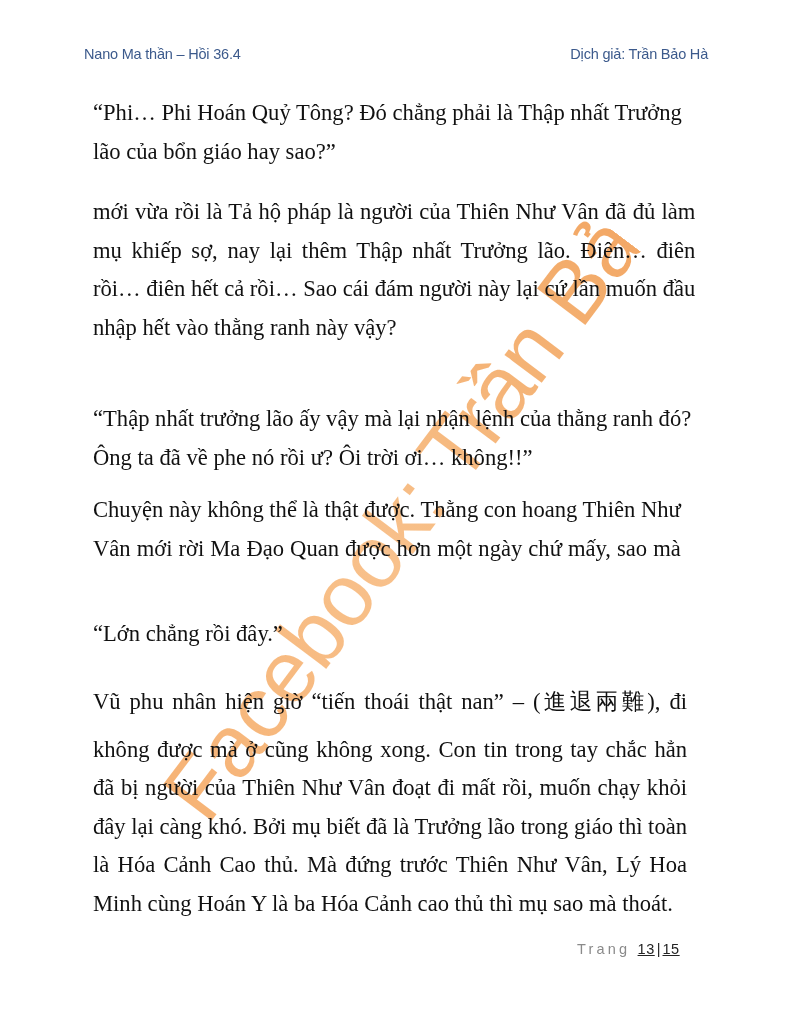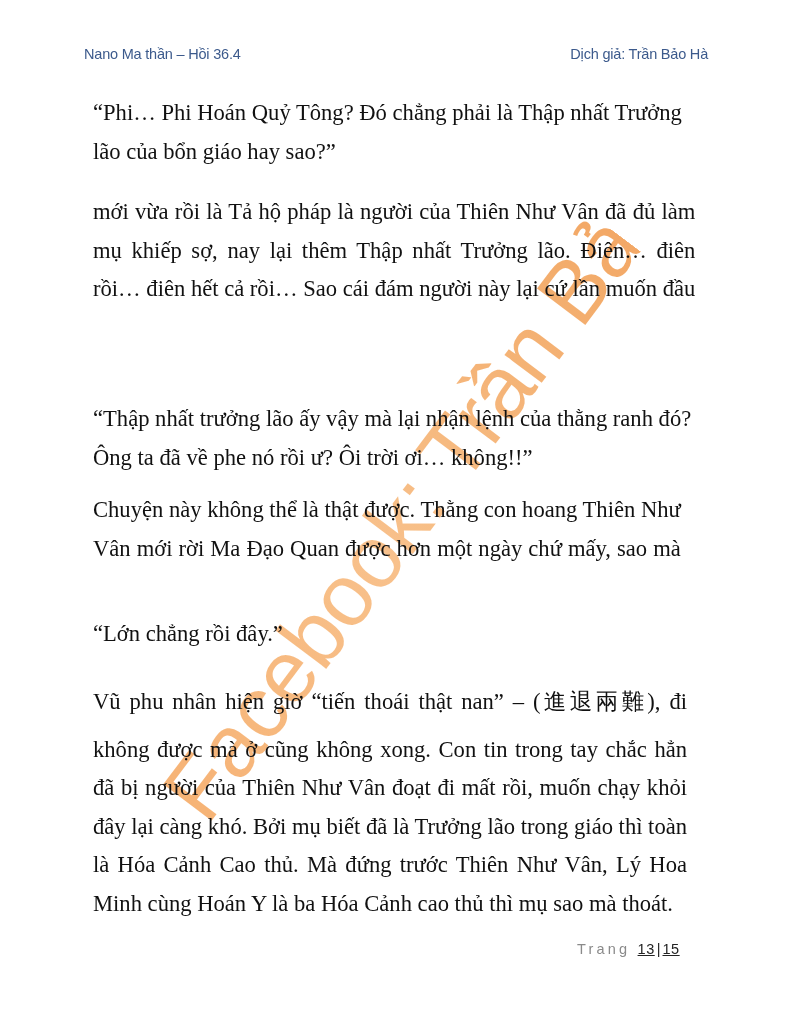--- a/index.html
+++ b/index.html
@@ -117,20 +117,21 @@
   <div class="body-text">
     <div class="para p1">
       <span class="line">“Phi… Phi Hoán Quỷ Tông? Đó chẳng phải là Thập nhất Trưởng</span>
       <span class="line last">lão của bổn giáo hay sao?”</span>
     </div>
 
     <div class="para p2">
       <span class="line">mới vừa rồi là Tả hộ pháp là người của Thiên Như Vân đã đủ làm</span>
       <span class="line">mụ khiếp sợ, nay lại thêm Thập nhất Trưởng lão. Điên… điên</span>
       <span class="line">rồi… điên hết cả rồi… Sao cái đám người này lại cứ lần muốn đầu</span>
+      <span class="line last">nhập hết vào thằng ranh này vậy?</span>
     </div>
 
     <div class="para p3">
       <span class="line">“Thập nhất trưởng lão ấy vậy mà lại nhận lệnh của thằng ranh đó?</span>
       <span class="line last">Ông ta đã về phe nó rồi ư? Ôi trời ơi… không!!”</span>
     </div>
 
     <div class="para p4">
       <span class="line">Chuyện này không thể là thật được. Thằng con hoang Thiên Như</span>
       <span class="line">Vân mới rời Ma Đạo Quan được hơn một ngày chứ mấy, sao mà</span>

